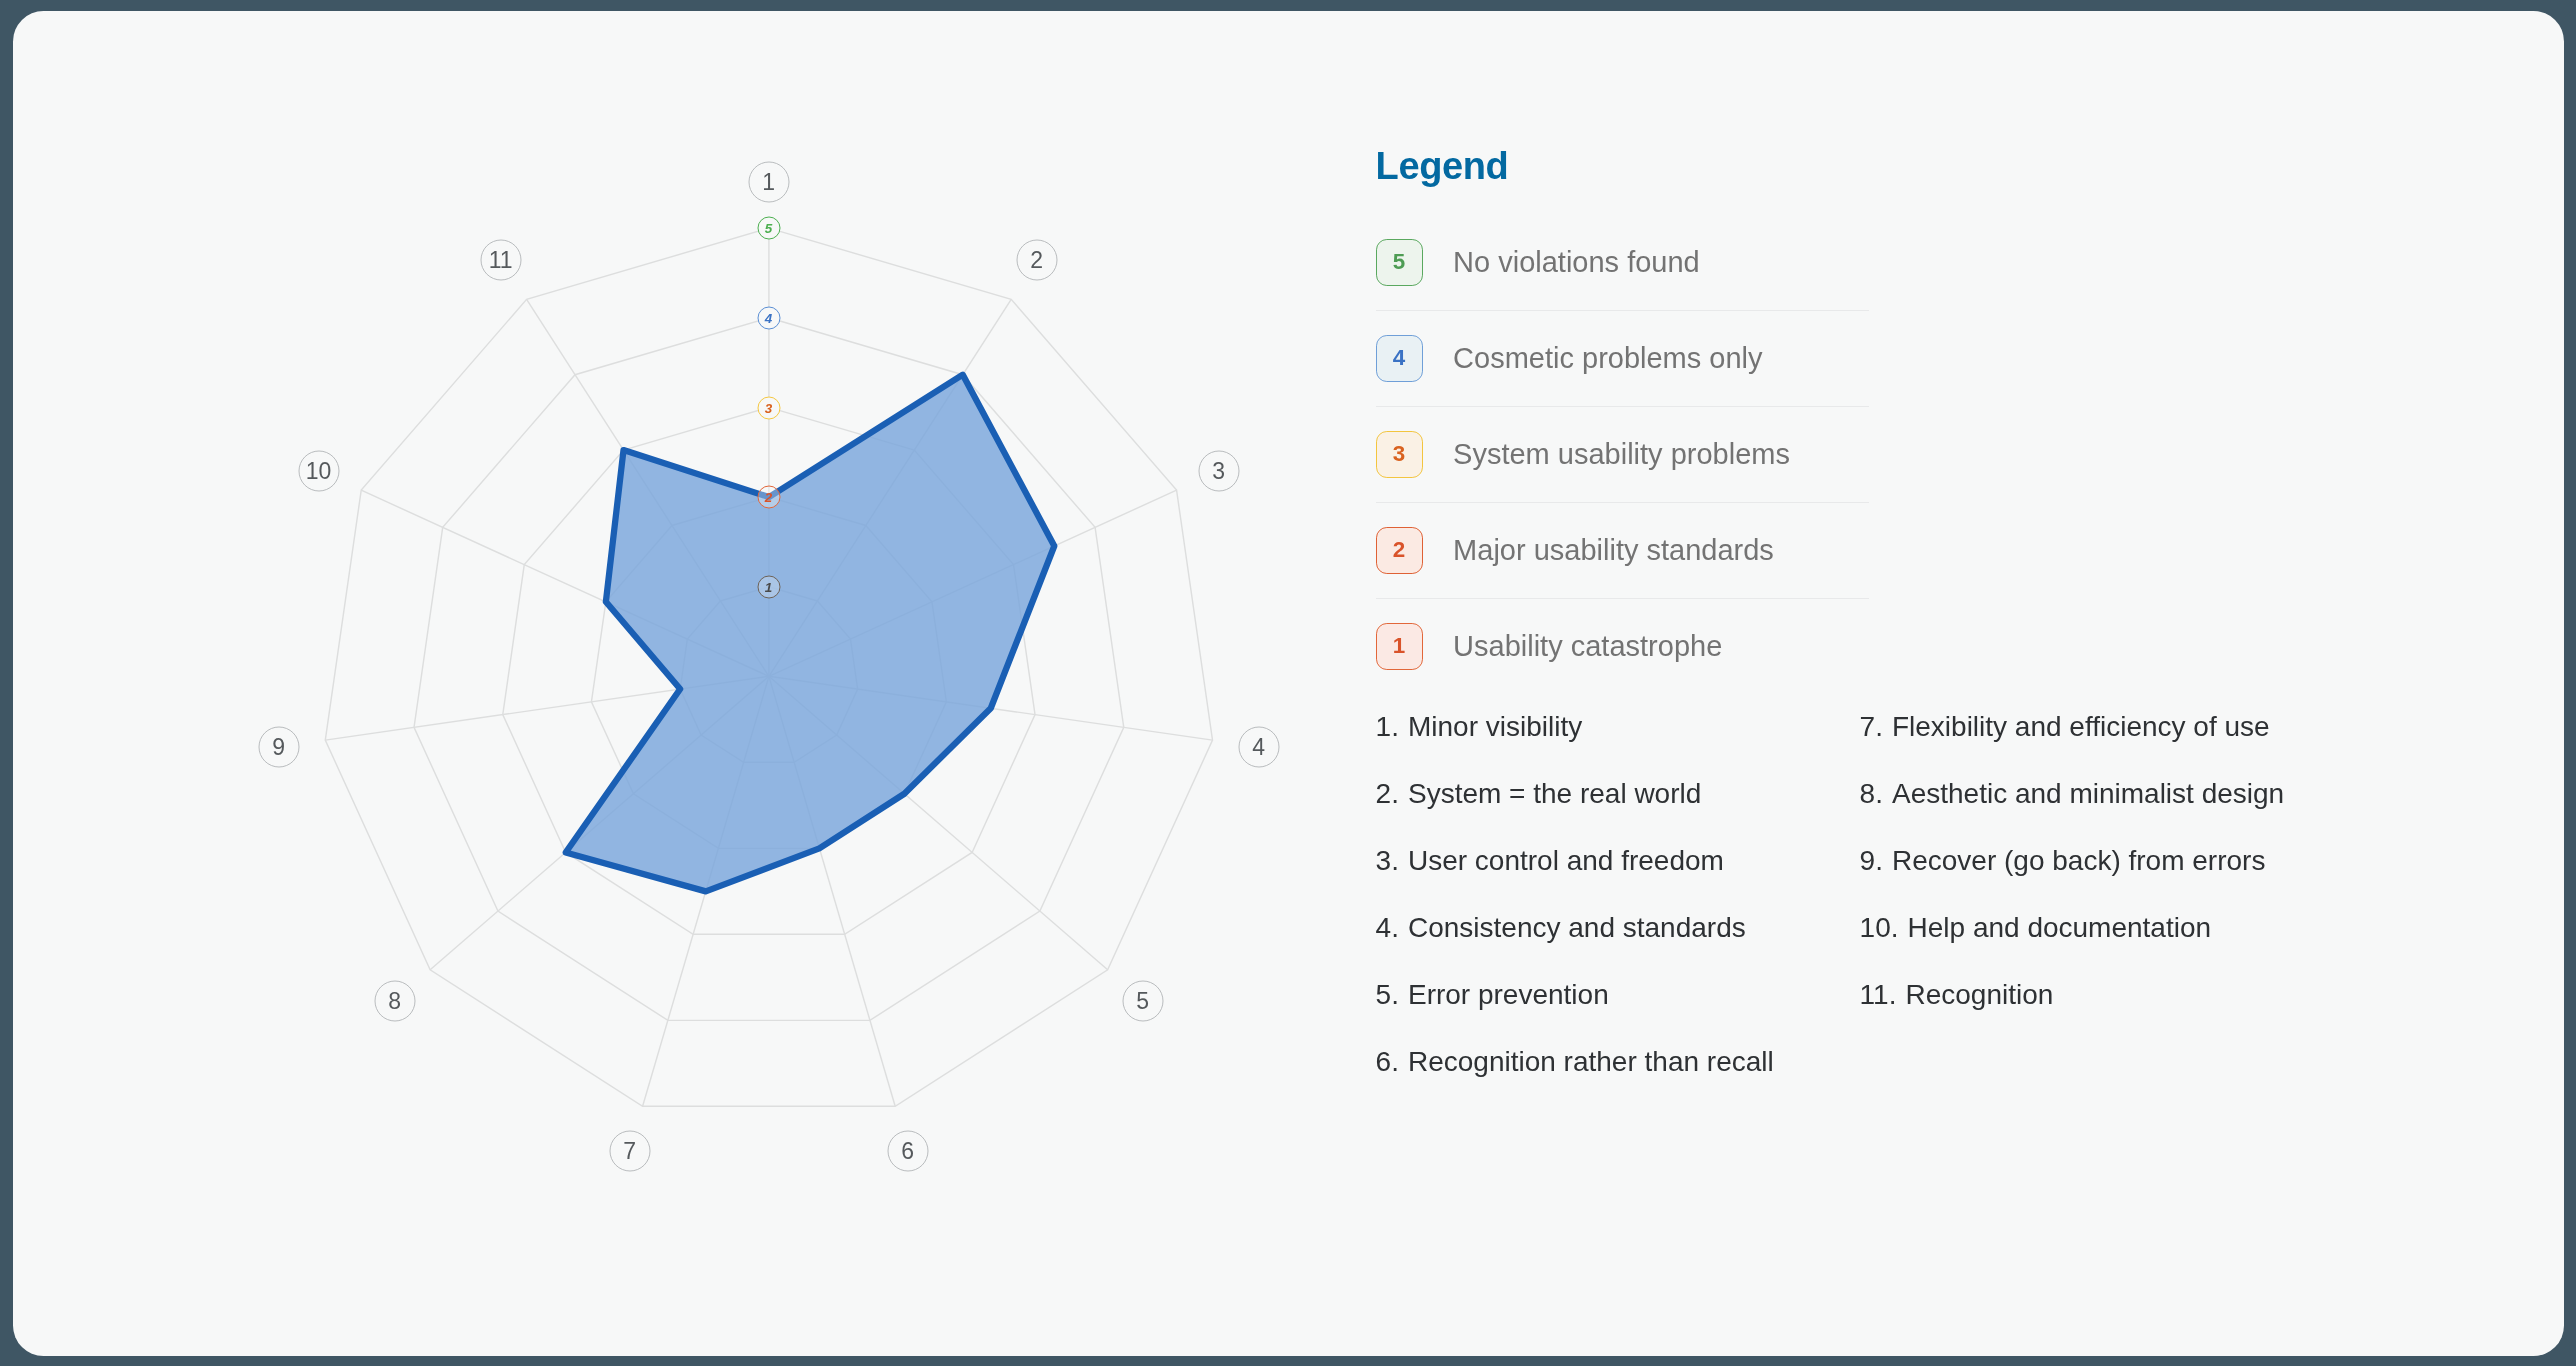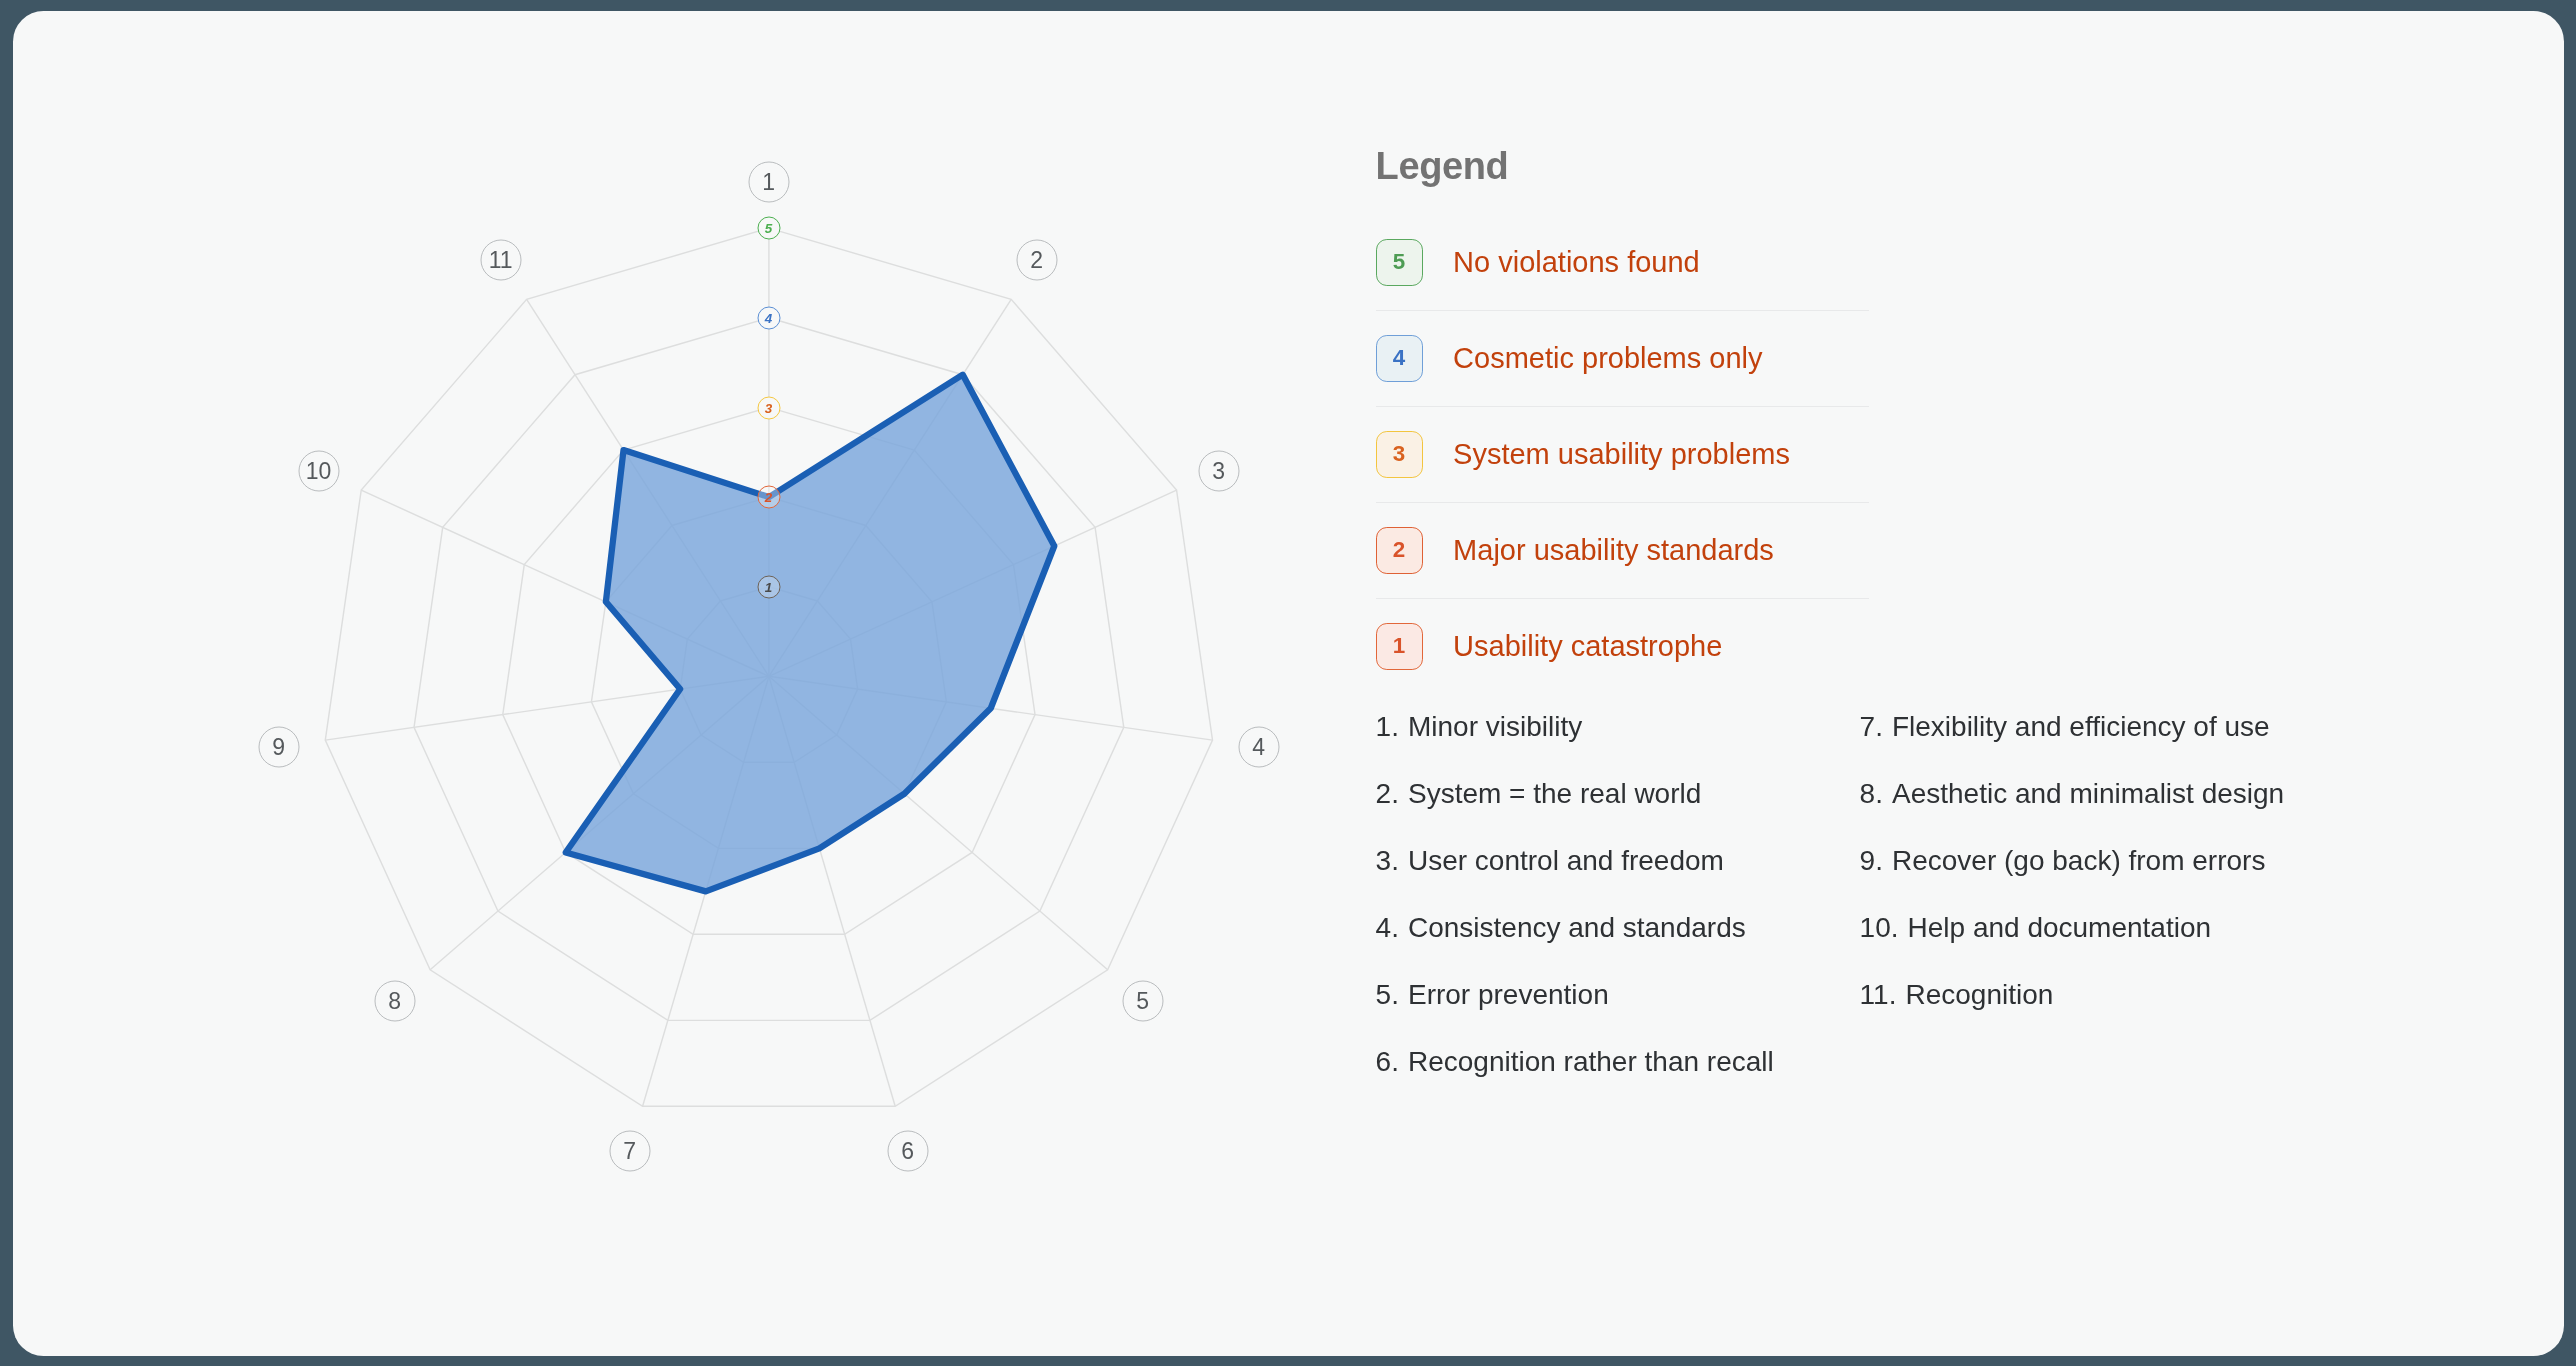--- a/index.html
+++ b/index.html
@@ -48,21 +48,21 @@
   .ring-label.l5{border-color:#4caf50;color:#4caf50;}
   .ring-label.l4{border-color:#5b8fd4;color:#3a72c4;}
   .ring-label.l3{border-color:#f5c842;color:#d9621f;}
   .ring-label.l2{border-color:#e2673a;color:#d9532a;background:rgba(247,248,248,.35);}
   .ring-label.l1{border-color:#6d6257;color:#4a4a4a;background:rgba(247,248,248,.25);}
 
   
   .panel{position:absolute;left:1363px;top:134px;width:1103px;}
 
   .sec-title{
-    font-size:38px;font-weight:700;color:#737373;
+    font-size:38px;font-weight:700;color:#0369a1;
     letter-spacing:-0.4px;margin:0 0 27px 0;
   }
   .legend-list{width:493px;}
   .legend-row{
     display:flex;align-items:center;
     height:95px;
     border-bottom:0.9px solid #e8e9ea;
   }
   .legend-row:last-child{border-bottom:none;}
   .swatch{
@@ -71,21 +71,21 @@
     display:flex;align-items:center;justify-content:center;
     font-size:22.4px;font-weight:600;
     box-sizing:border-box;flex:0 0 auto;
   }
   .swatch.s5{border-color:#5aa85f;background:#edf4ed;color:#4e9c54;}
   .swatch.s4{border-color:#6f9fd8;background:#e9f1f4;color:#3a72c4;}
   .swatch.s3{border-color:#f3c53f;background:#faf1e5;color:#d9621f;}
   .swatch.s2{border-color:#df6135;background:#fbeae3;color:#d9532a;}
   .swatch.s1{border-color:#e2673a;background:#fbe9e4;color:#d9532a;}
   .legend-text{
-    margin-left:30.5px;font-size:29px;color:#c2410c;
+    margin-left:30.5px;font-size:29px;color:#737373;
   }
 
   .heur-title{margin-top:99px;}
   .heur-grid{
     display:grid;
     grid-template-columns:484px 484px;
     column-gap:0px;
     row-gap:0px;
   }
   .heur-item{

